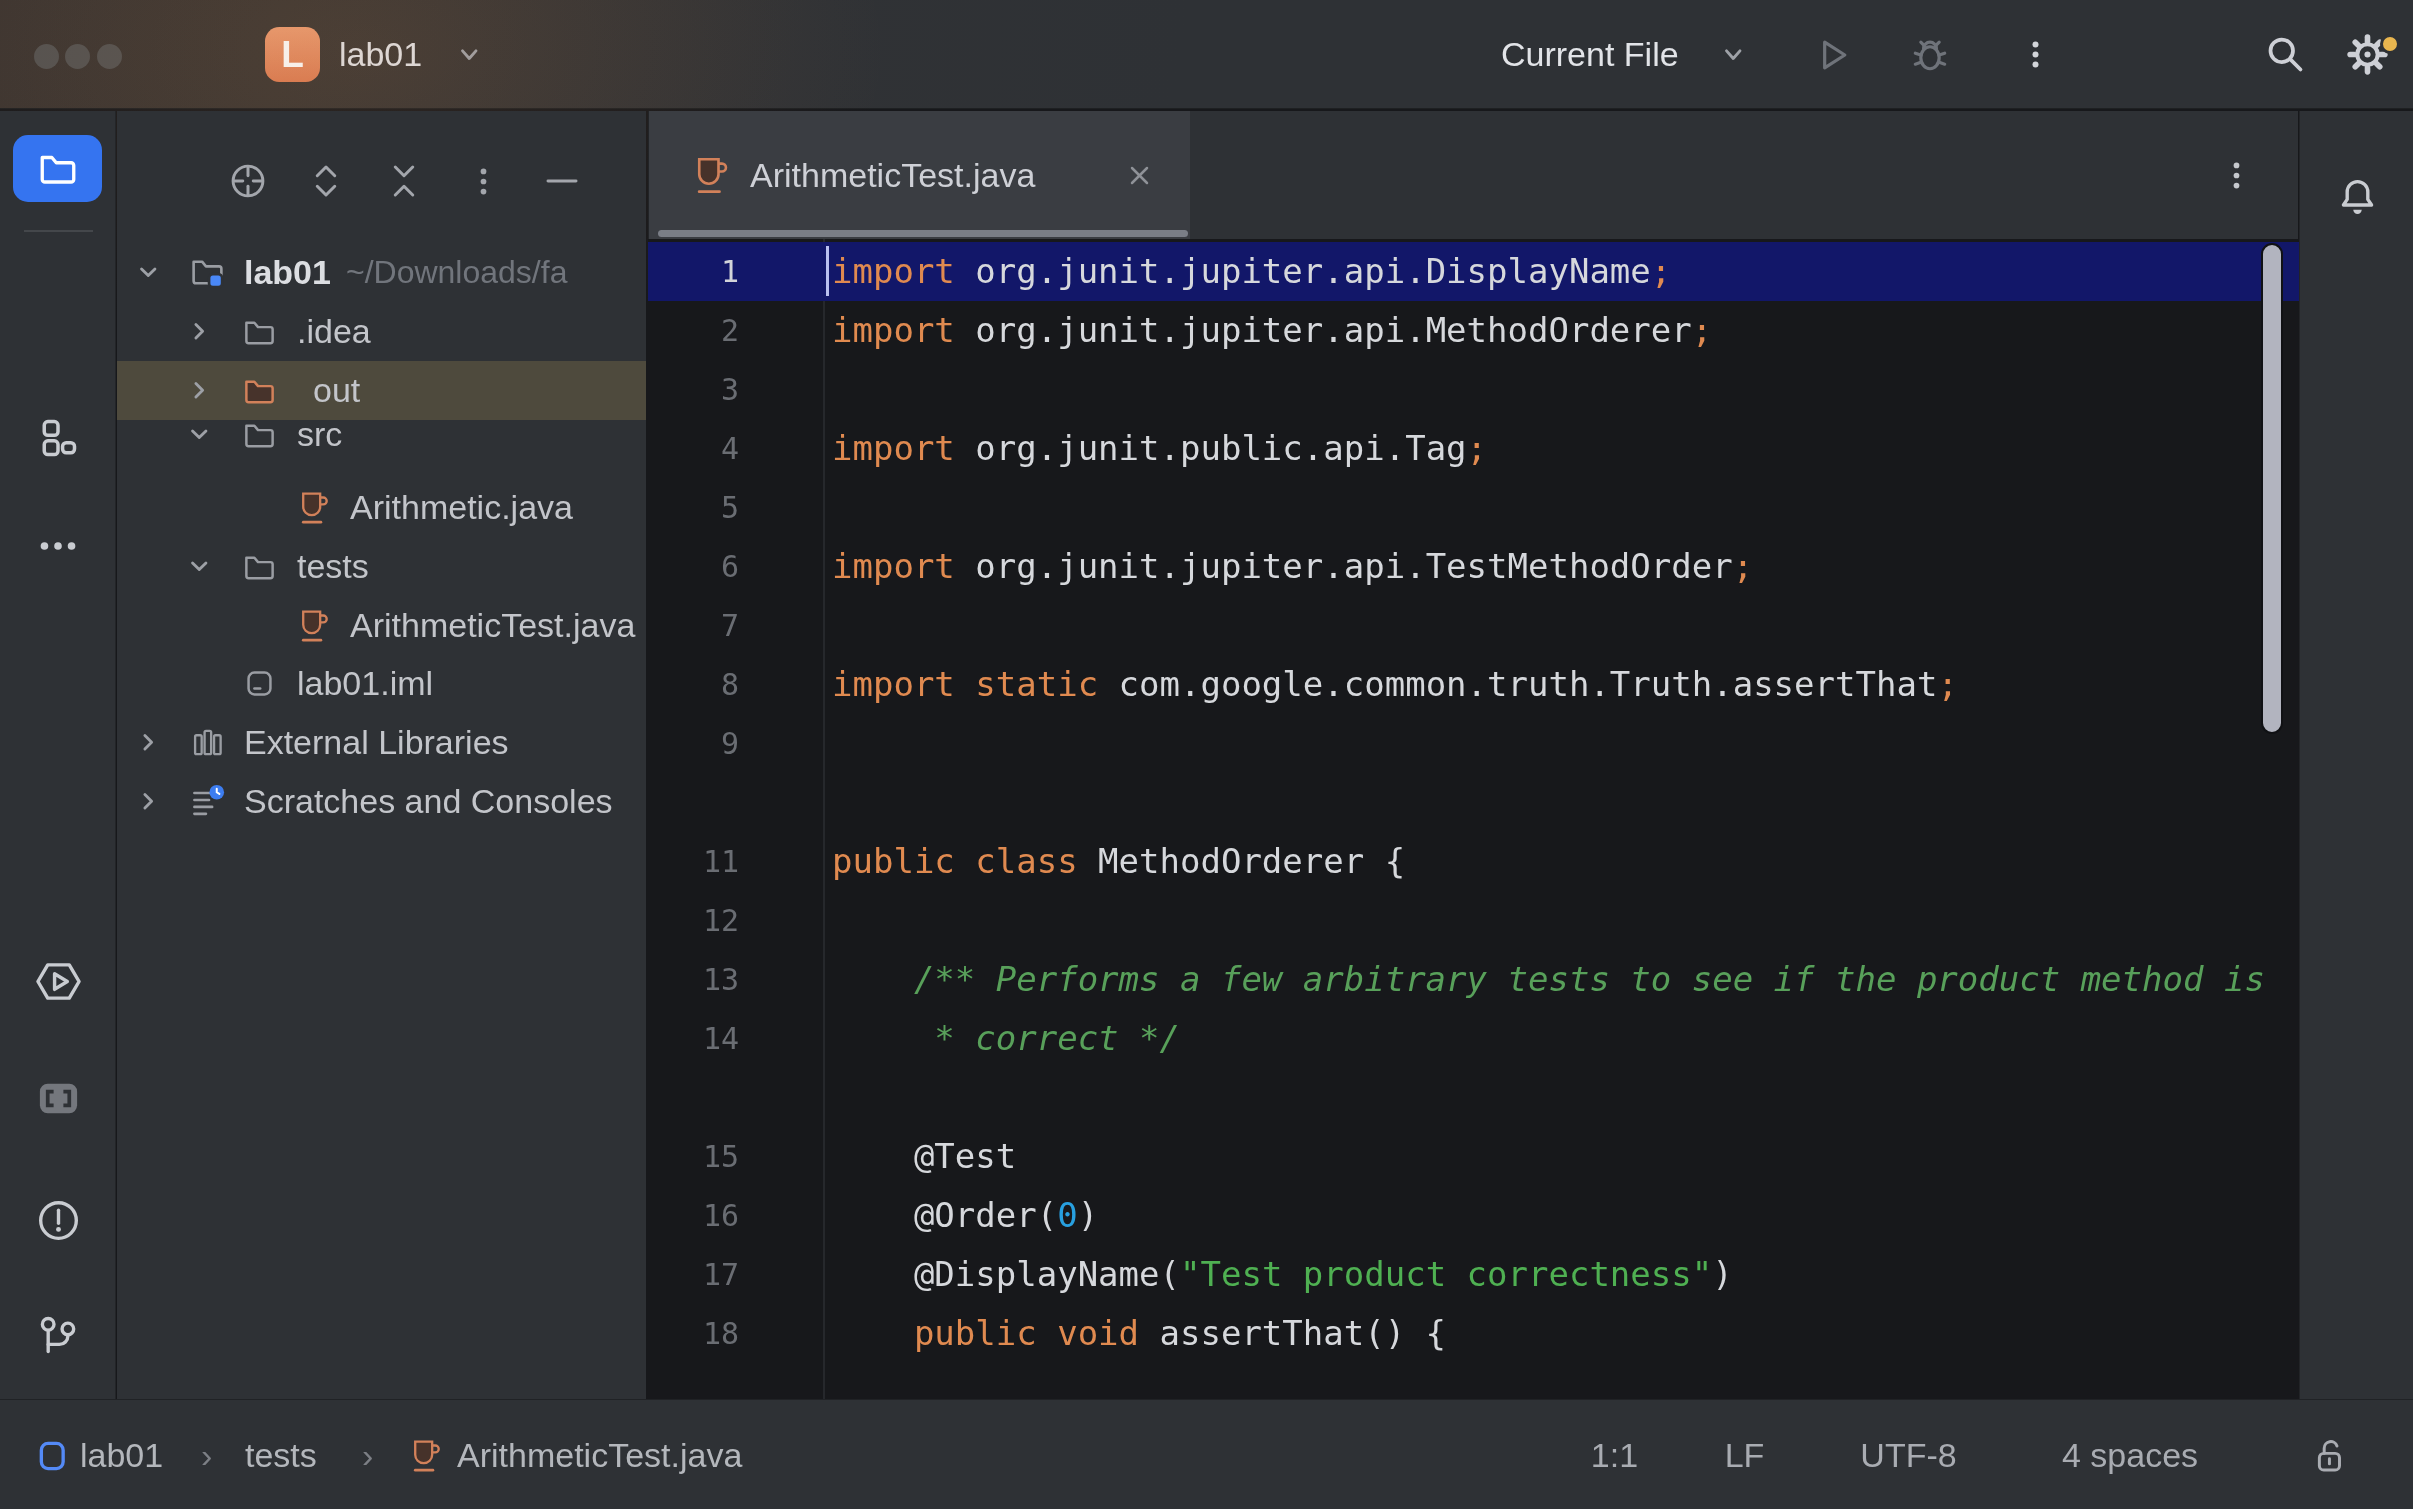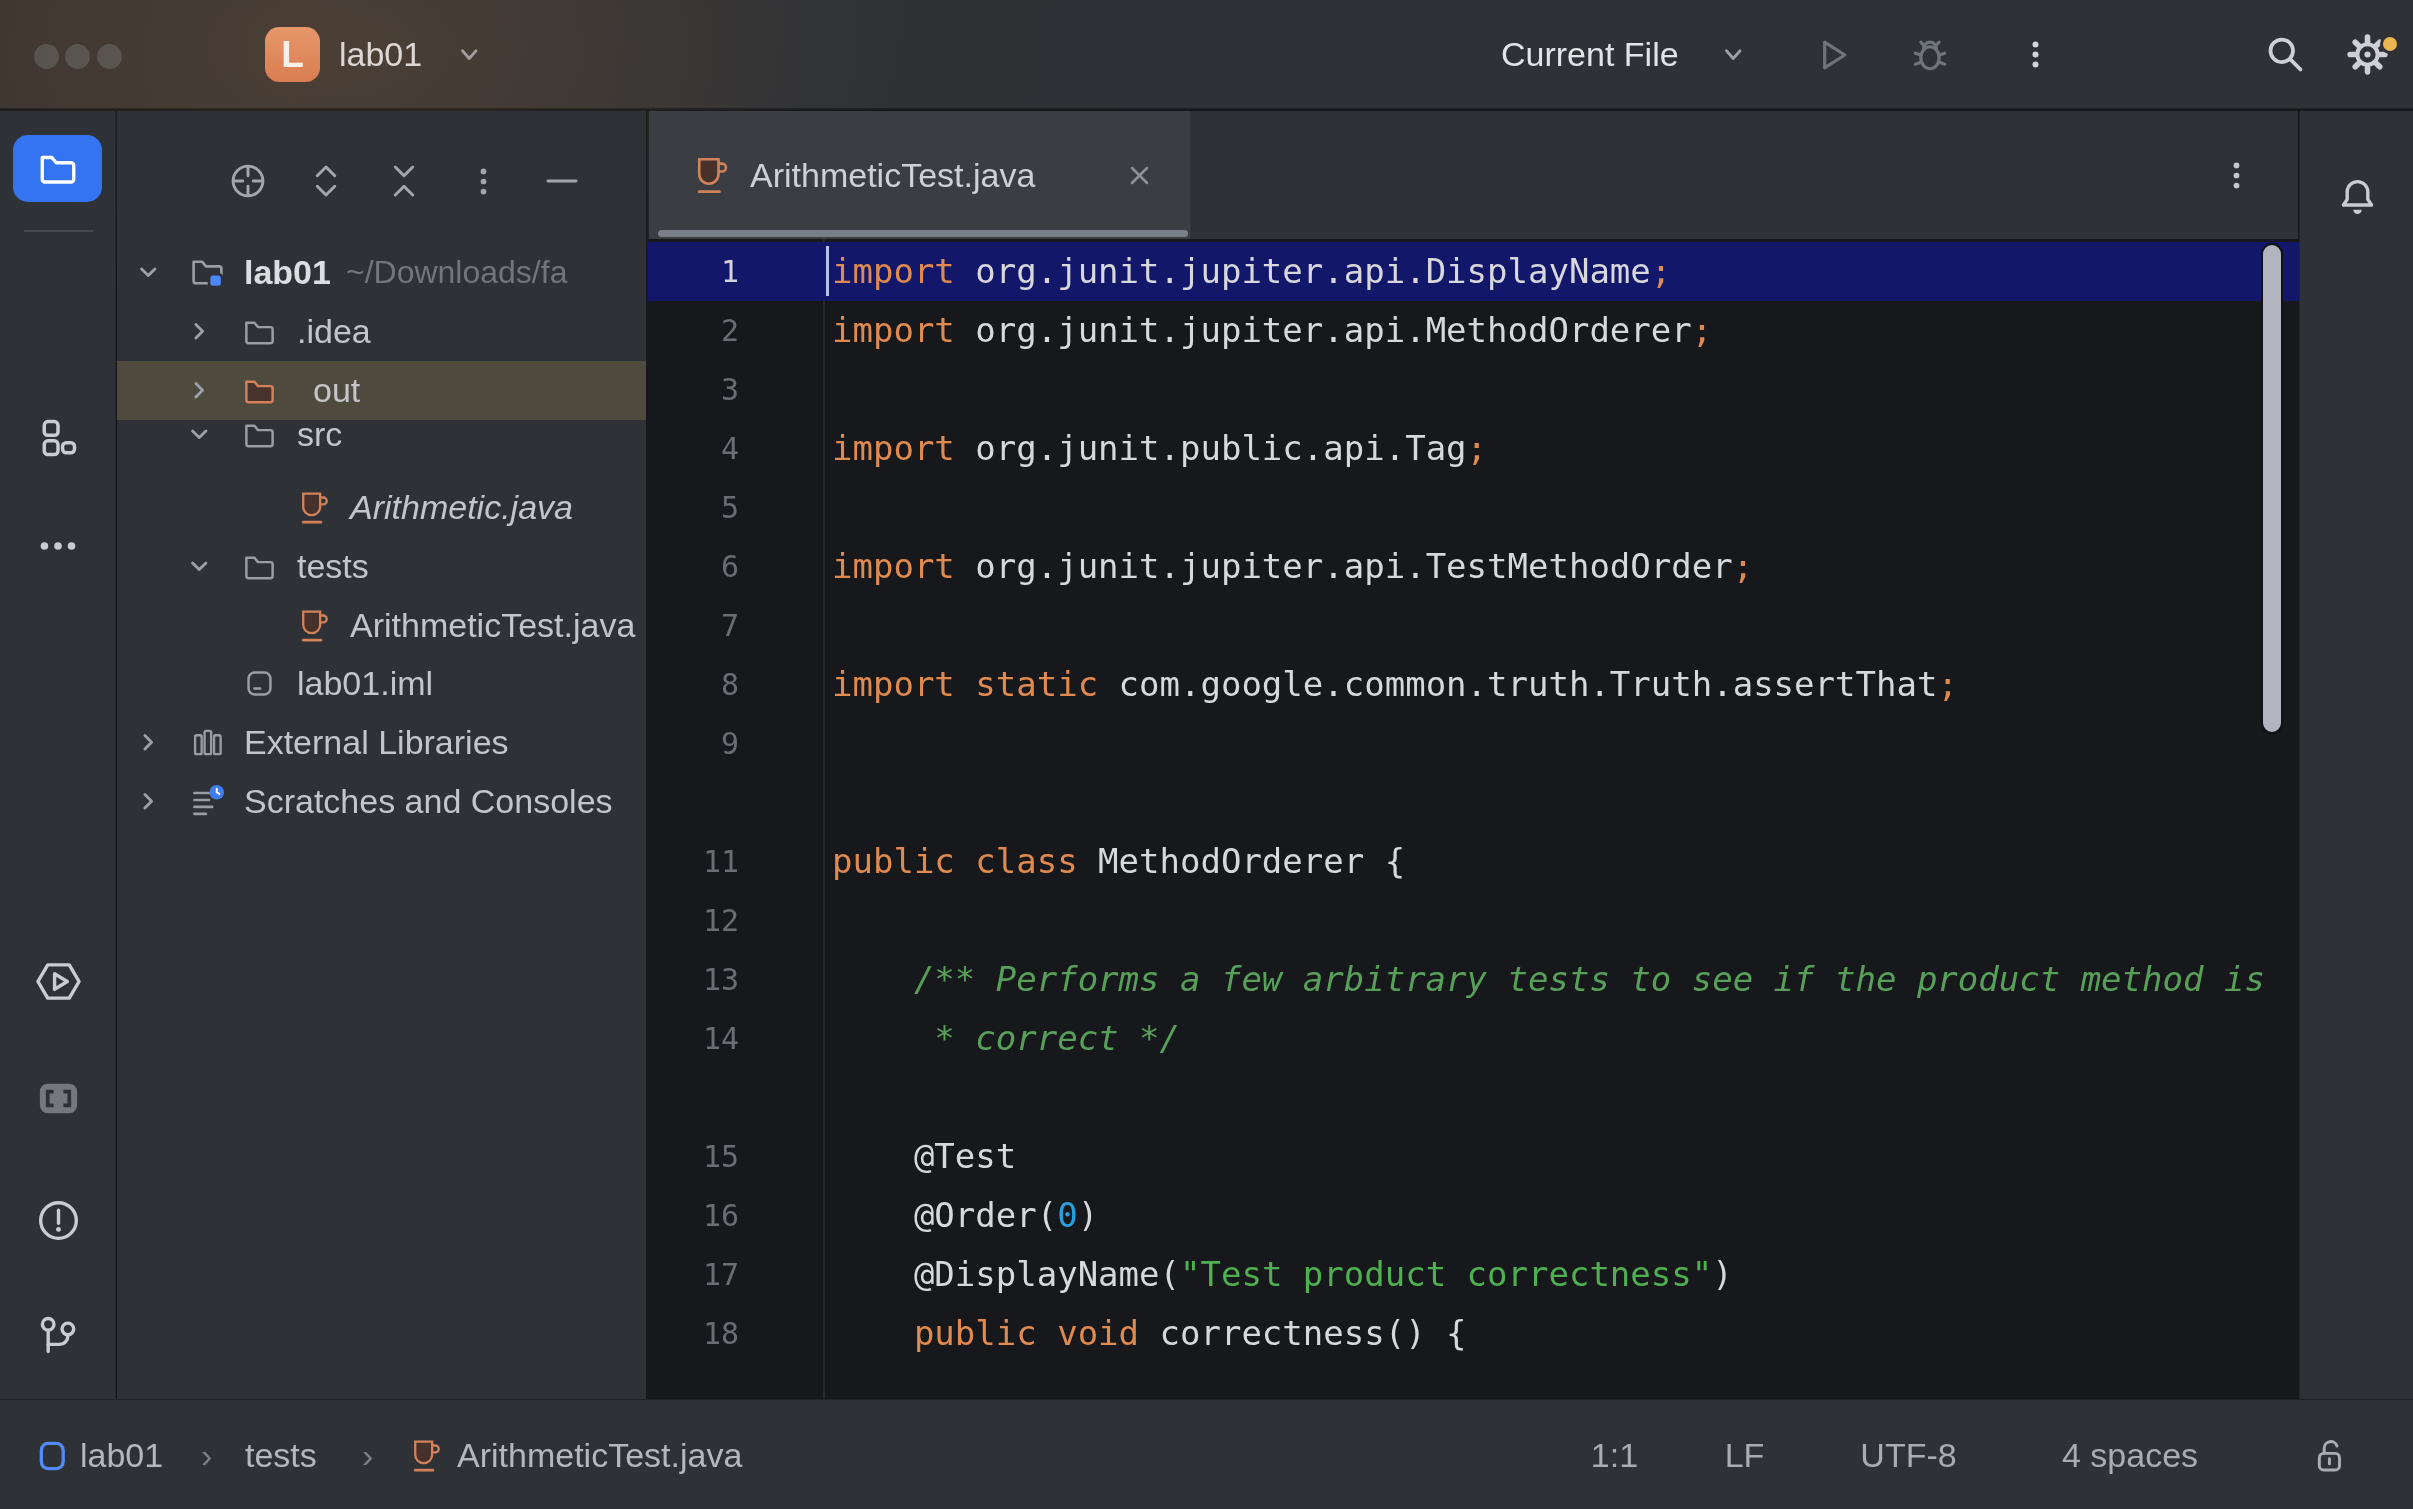--- a/index.html
+++ b/index.html
@@ -287,21 +287,21 @@
               <polyline points="9,13 17,21 25,13" fill="none" stroke="#9da0a6" stroke-width="3.4" stroke-linecap="round" stroke-linejoin="round"></polyline>
             </svg>
           </span>
           <span class="ticn" style="left:122px">
             <svg width="35" height="35" viewBox="0 0 48 48">
               <path d="M6 12 h11 l5 6 h17 a3 3 0 0 1 3 3 v16 a3 3 0 0 1 -3 3 H9 a3 3 0 0 1 -3 -3 Z" fill="none" stroke="#9a9da3" stroke-width="3.4" stroke-linejoin="round"></path>
             </svg>
           </span>
           <span class="tlabel" style="left:180px">src</span>
         </div>
-        <div class="trow abs" style="top: 367px; font-style: italic;">
+        <div class="trow abs" style="top: 367px;">
           <span class="ticn" style="left:177px">
             <svg width="34" height="37" viewBox="0 0 44 48">
               <path d="M8 6 H30 V23 A11 11 0 0 1 8 23 Z" fill="#46322a" stroke="#d2815a" stroke-width="3"></path>
               <path d="M30 11 h4 a4.5 4.5 0 0 1 0 9 h-4" fill="none" stroke="#d2815a" stroke-width="3"></path>
               <line x1="8" y1="43" x2="31" y2="43" stroke="#d2815a" stroke-width="3.4" stroke-linecap="round"></line>
             </svg>
           </span>
           <span class="tlabel" style="left:233px">Arithmetic.java</span>
         </div>
         <div class="trow abs" style="top: 426px;">
@@ -473,21 +473,21 @@
         <div class="crow">
           <span class="ln">16</span>
           <pre class="ct"><span class="tok-pl">    @Order(</span><span class="tok-num">0</span><span class="tok-pl">)</span></pre>
         </div>
         <div class="crow">
           <span class="ln">17</span>
           <pre class="ct"><span class="tok-pl">    @DisplayName(</span><span class="tok-str">"Test product correctness"</span><span class="tok-pl">)</span></pre>
         </div>
         <div class="crow">
           <span class="ln">18</span>
-          <pre class="ct"><span class="tok-kw">    public void</span><span class="tok-pl"> correctness() {</span></pre>
+          <pre class="ct"><span class="tok-kw">    public void</span><span class="tok-pl"> assertThat() {</span></pre>
         </div>
       </div>
     <div class="abs vscroll"></div>
   </div>
 
   <div class="abs statusbar">
     <div class="abs ticon" style="left:27px;height:111px;width:50px">
       <svg width="28.5" height="32" viewBox="0 0 34 38">
           <rect x="4" y="4" width="26" height="30" rx="8" fill="none" stroke="#548af7" stroke-width="4"></rect>
         </svg>

